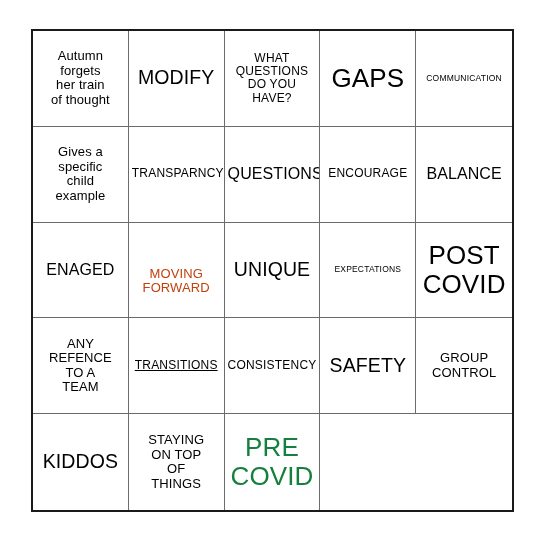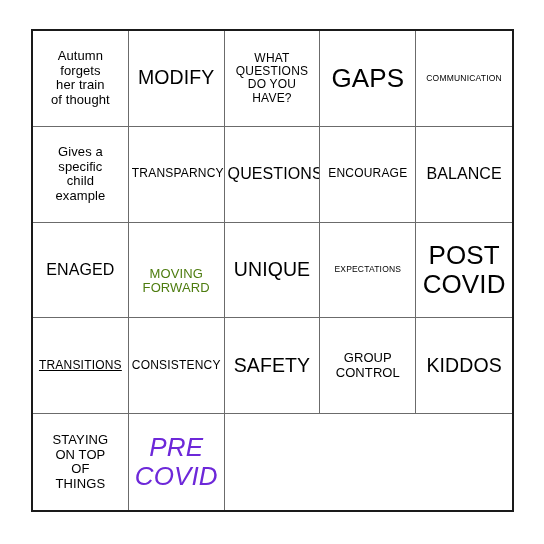--- a/index.html
+++ b/index.html
@@ -100,32 +100,38 @@
     <div class="cell" style="border-right-color: rgb(107, 107, 107); border-bottom-color: rgb(107, 107, 107);">
       <span class="cell-text fs-sm" style="color: rgb(0, 0, 0);">ENCOURAGE</span>
     </div>
     <div class="cell" style="border-right-color: rgb(107, 107, 107); border-bottom-color: rgb(107, 107, 107);">
       <span class="cell-text fs-lg" style="color: rgb(0, 0, 0);">BALANCE</span>
     </div>
     <div class="cell" style="border-right-color: rgb(107, 107, 107); border-bottom-color: rgb(107, 107, 107);">
       <span class="cell-text fs-lg" style="color: rgb(0, 0, 0);">ENAGED</span>
     </div>
     <div class="cell" style="border-right-color: rgb(107, 107, 107); border-bottom-color: rgb(107, 107, 107);">
-      <span class="cell-text fs-md" style="color: #4d7c0f; margin-top: 23px;">MOVING
+      <span class="cell-text fs-md" style="color: #c2410c; margin-top: 23px;">MOVING
 FORWARD</span>
     </div>
     <div class="cell" style="border-right-color: rgb(107, 107, 107); border-bottom-color: rgb(107, 107, 107);">
       <span class="cell-text fs-xl" style="color: rgb(0, 0, 0);">UNIQUE</span>
     </div>
     <div class="cell" style="border-right-color: rgb(107, 107, 107); border-bottom-color: rgb(107, 107, 107);">
       <span class="cell-text fs-xs" style="color: rgb(0, 0, 0);">EXPECTATIONS</span>
     </div>
     <div class="cell" style="border-right-color: rgb(107, 107, 107); border-bottom-color: rgb(107, 107, 107);">
       <span class="cell-text fs-xxl" style="color: rgb(0, 0, 0);">POST
 COVID</span>
+    </div>
+    <div class="cell" style="border-right-color: rgb(107, 107, 107); border-bottom-color: rgb(107, 107, 107);">
+      <span class="cell-text fs-md" style="color: rgb(0, 0, 0);">ANY
+REFENCE
+TO A
+TEAM</span>
     </div>
     <div class="cell" style="border-right-color: rgb(107, 107, 107); border-bottom-color: rgb(107, 107, 107);">
       <span class="cell-text fs-sm" style="color: rgb(0, 0, 0); text-decoration: underline;">TRANSITIONS</span>
     </div>
     <div class="cell" style="border-right-color: rgb(107, 107, 107); border-bottom-color: rgb(107, 107, 107);">
       <span class="cell-text fs-sm" style="color: rgb(0, 0, 0);">CONSISTENCY</span>
     </div>
     <div class="cell" style="border-right-color: rgb(107, 107, 107); border-bottom-color: rgb(107, 107, 107);">
       <span class="cell-text fs-xl" style="color: rgb(0, 0, 0);">SAFETY</span>
     </div>
@@ -136,16 +142,16 @@
     <div class="cell" style="border-right-color: rgb(107, 107, 107); border-bottom-color: rgb(107, 107, 107);">
       <span class="cell-text fs-xl" style="color: rgb(0, 0, 0);">KIDDOS</span>
     </div>
     <div class="cell" style="border-right-color: rgb(107, 107, 107); border-bottom-color: rgb(107, 107, 107);">
       <span class="cell-text fs-md" style="color: rgb(0, 0, 0);">STAYING
 ON TOP
 OF
 THINGS</span>
     </div>
     <div class="cell" style="border-right-color: rgb(107, 107, 107); border-bottom-color: rgb(107, 107, 107);">
-      <span class="cell-text fs-xxl" style="color: #6d28d9; font-style: italic;">PRE
+      <span class="cell-text fs-xxl" style="color: #15803d;">PRE
 COVID</span>
     </div>
   </div>
 
 </body></html>

